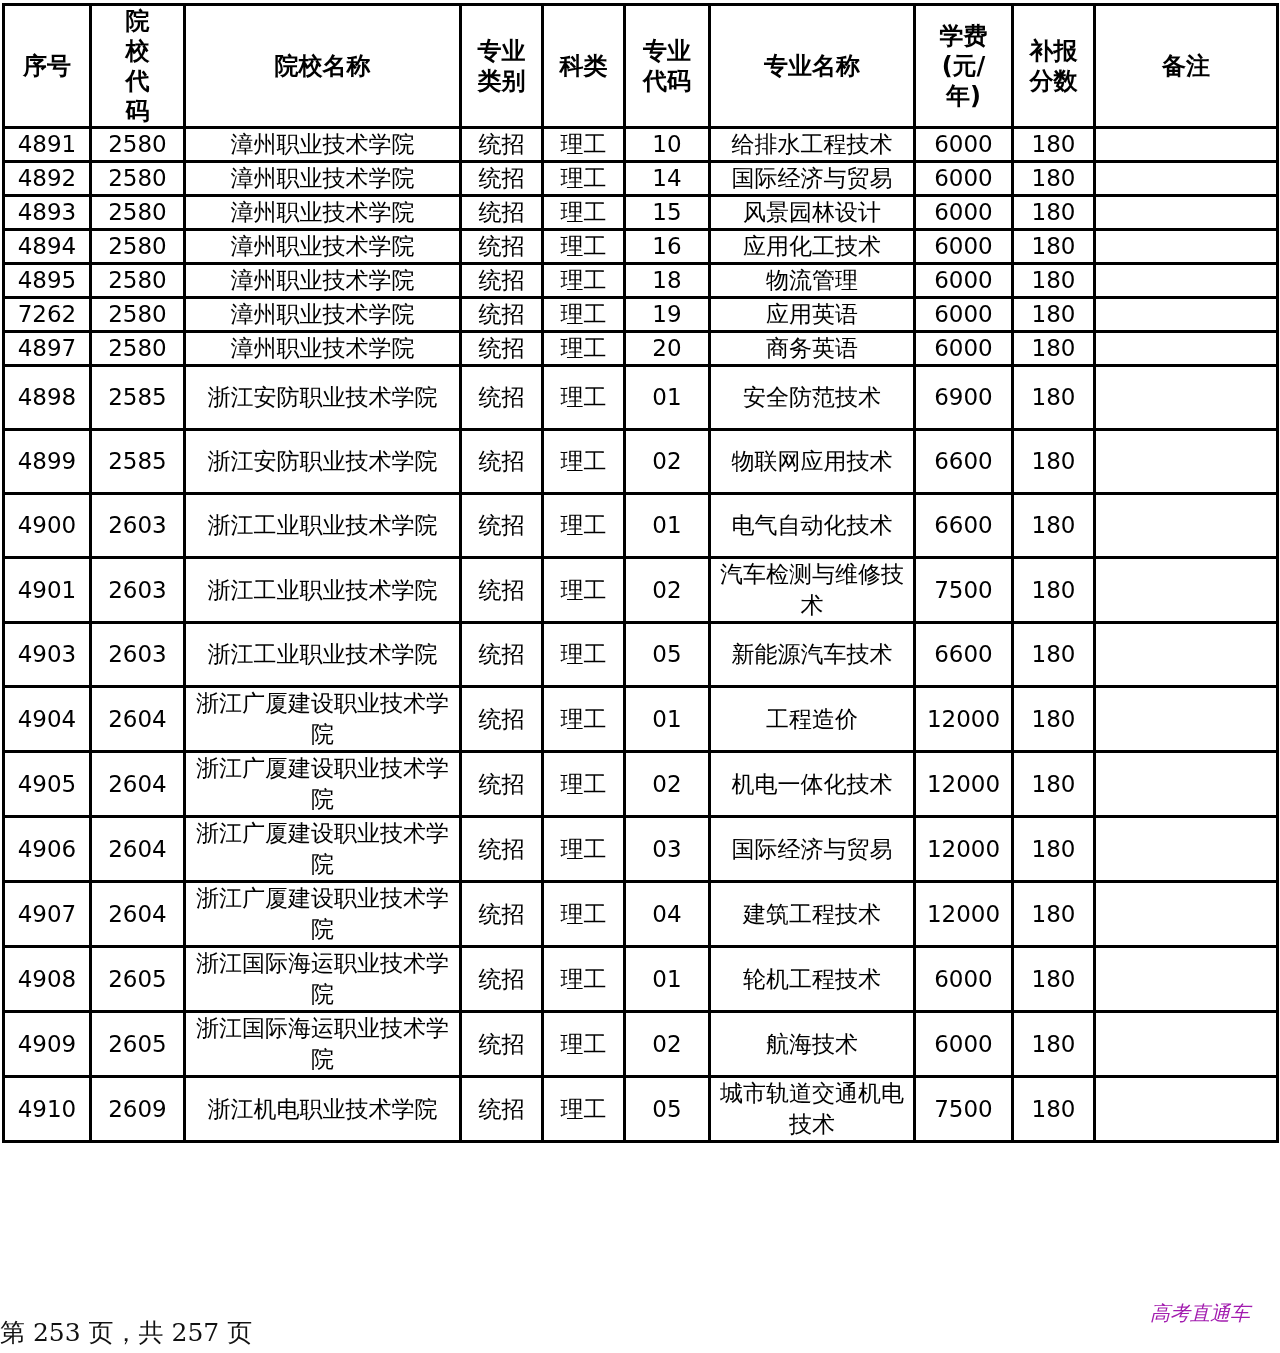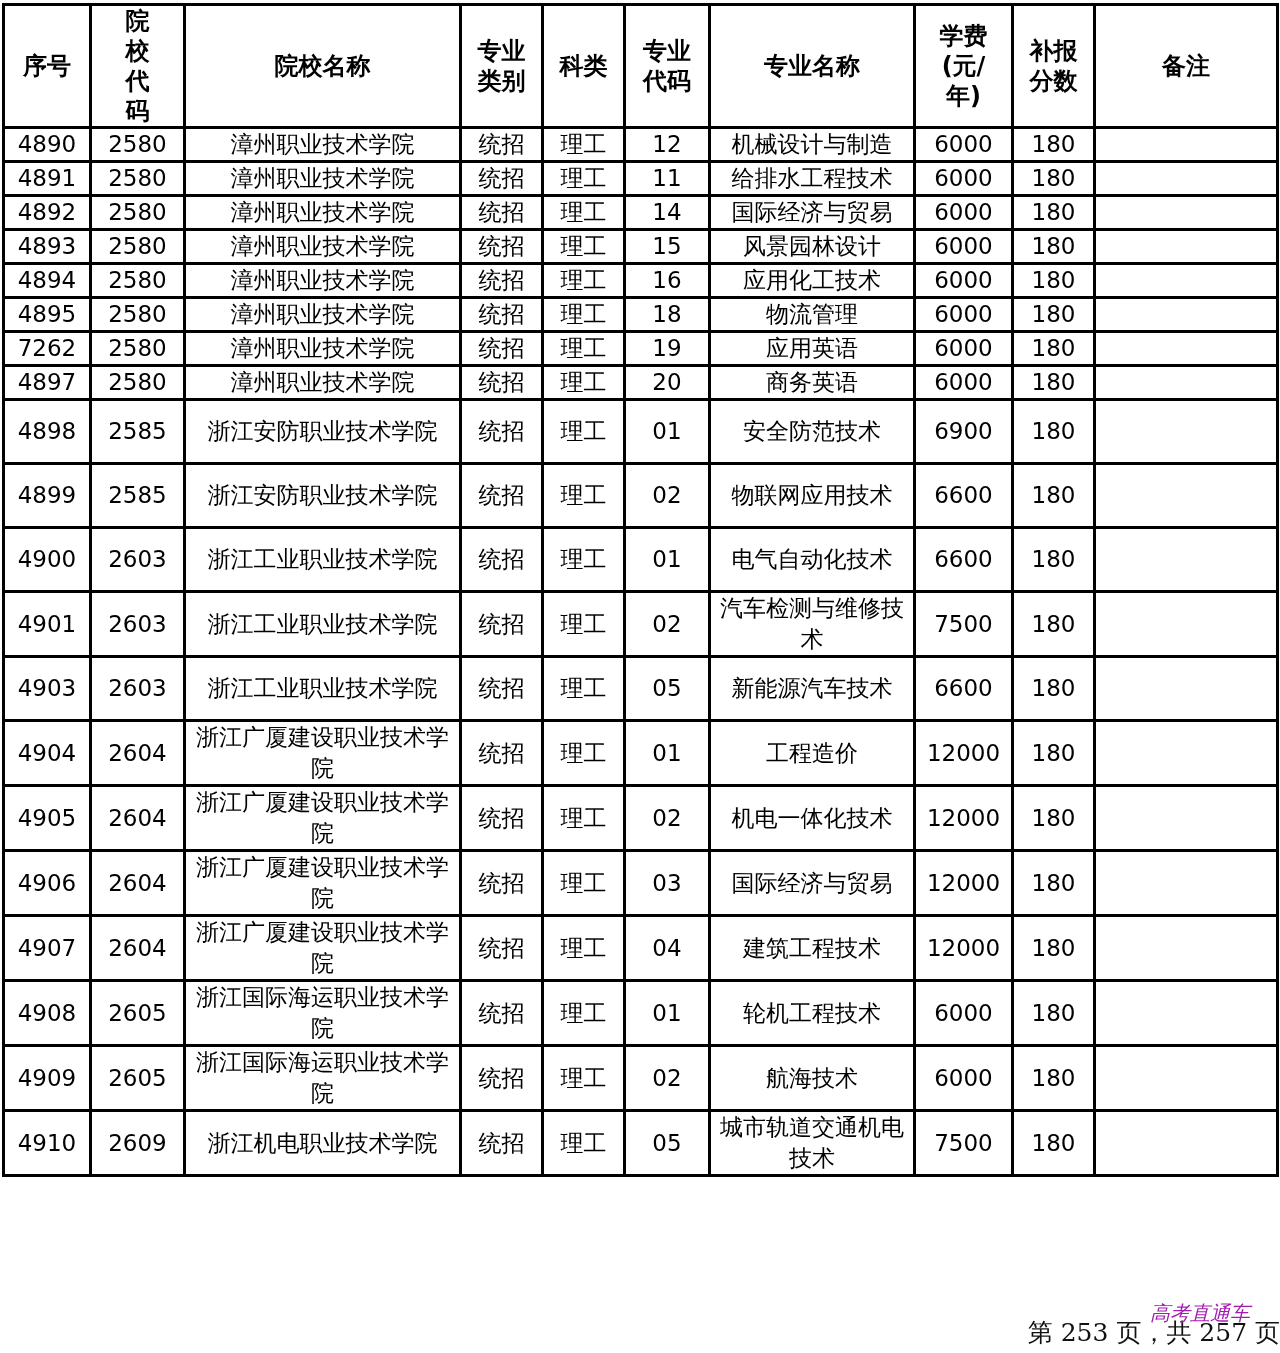--- a/index.html
+++ b/index.html
@@ -8,21 +8,21 @@
   table.grid { position: absolute; left: 2px; top: 3px; border-collapse: collapse;
                table-layout: fixed; width: 1274px; }
   table.grid td, table.grid th { border: 3px solid #000; padding: 0; text-align: center;
                vertical-align: middle; overflow: hidden; }
   table.grid th { font-weight: bold; font-size: 24px; line-height: 30px; height: 95px; }
   table.grid td { font-size: 23px; line-height: 31px; }
   tr.single td { height: 30px; }
   tr.double td { height: 61px; }
   td.name { line-height: 32px; padding: 0 4px; }
   td.major { line-height: 32px; padding: 0 2px; letter-spacing: 0px; }
-  .footer { position: absolute; left: 0; width: 1280px; top: 1316px; text-align: right;
+  .footer { position: absolute; left: 0; width: 1280px; top: 1316px; text-align: left;
             font-family: "DejaVu Serif", "Liberation Serif", serif; font-size: 25px; color: #111; }
   .watermark { position: absolute; right: 30px; top: 1300px; font-size: 20px; color: #a21caf;
                font-family: "DejaVu Sans", sans-serif; font-style: italic; }
 </style>
 </head>
 <body>
 
 <table class="grid">
   <colgroup>
     <col style="width:87px">
@@ -45,38 +45,26 @@
       <th><span>科类</span></th>
       <th style="padding:0 14px;"><span>专业代码</span></th>
       <th><span>专业名称</span></th>
       <th style="padding:0 18px;"><span>学费(元/年)</span></th>
       <th style="padding:12px 12px;"><span>补报分数</span></th>
       <th><span>备注</span></th>
     </tr>
   </thead>
   <tbody id="tbody">
       <tr class="single">
-        <td>4890</td>
-        <td>2580</td>
-        <td class="name">漳州职业技术学院</td>
-        <td>统招</td>
-        <td>理工</td>
-        <td>12</td>
-        <td class="major">机械设计与制造</td>
-        <td>6000</td>
-        <td>180</td>
-        <td></td>
-      </tr>
-      <tr class="single">
         <td>4891</td>
         <td>2580</td>
         <td class="name">漳州职业技术学院</td>
         <td>统招</td>
         <td>理工</td>
-        <td>11</td>
+        <td>10</td>
         <td class="major">给排水工程技术</td>
         <td>6000</td>
         <td>180</td>
         <td></td>
       </tr>
       <tr class="single">
         <td>4892</td>
         <td>2580</td>
         <td class="name">漳州职业技术学院</td>
         <td>统招</td>

